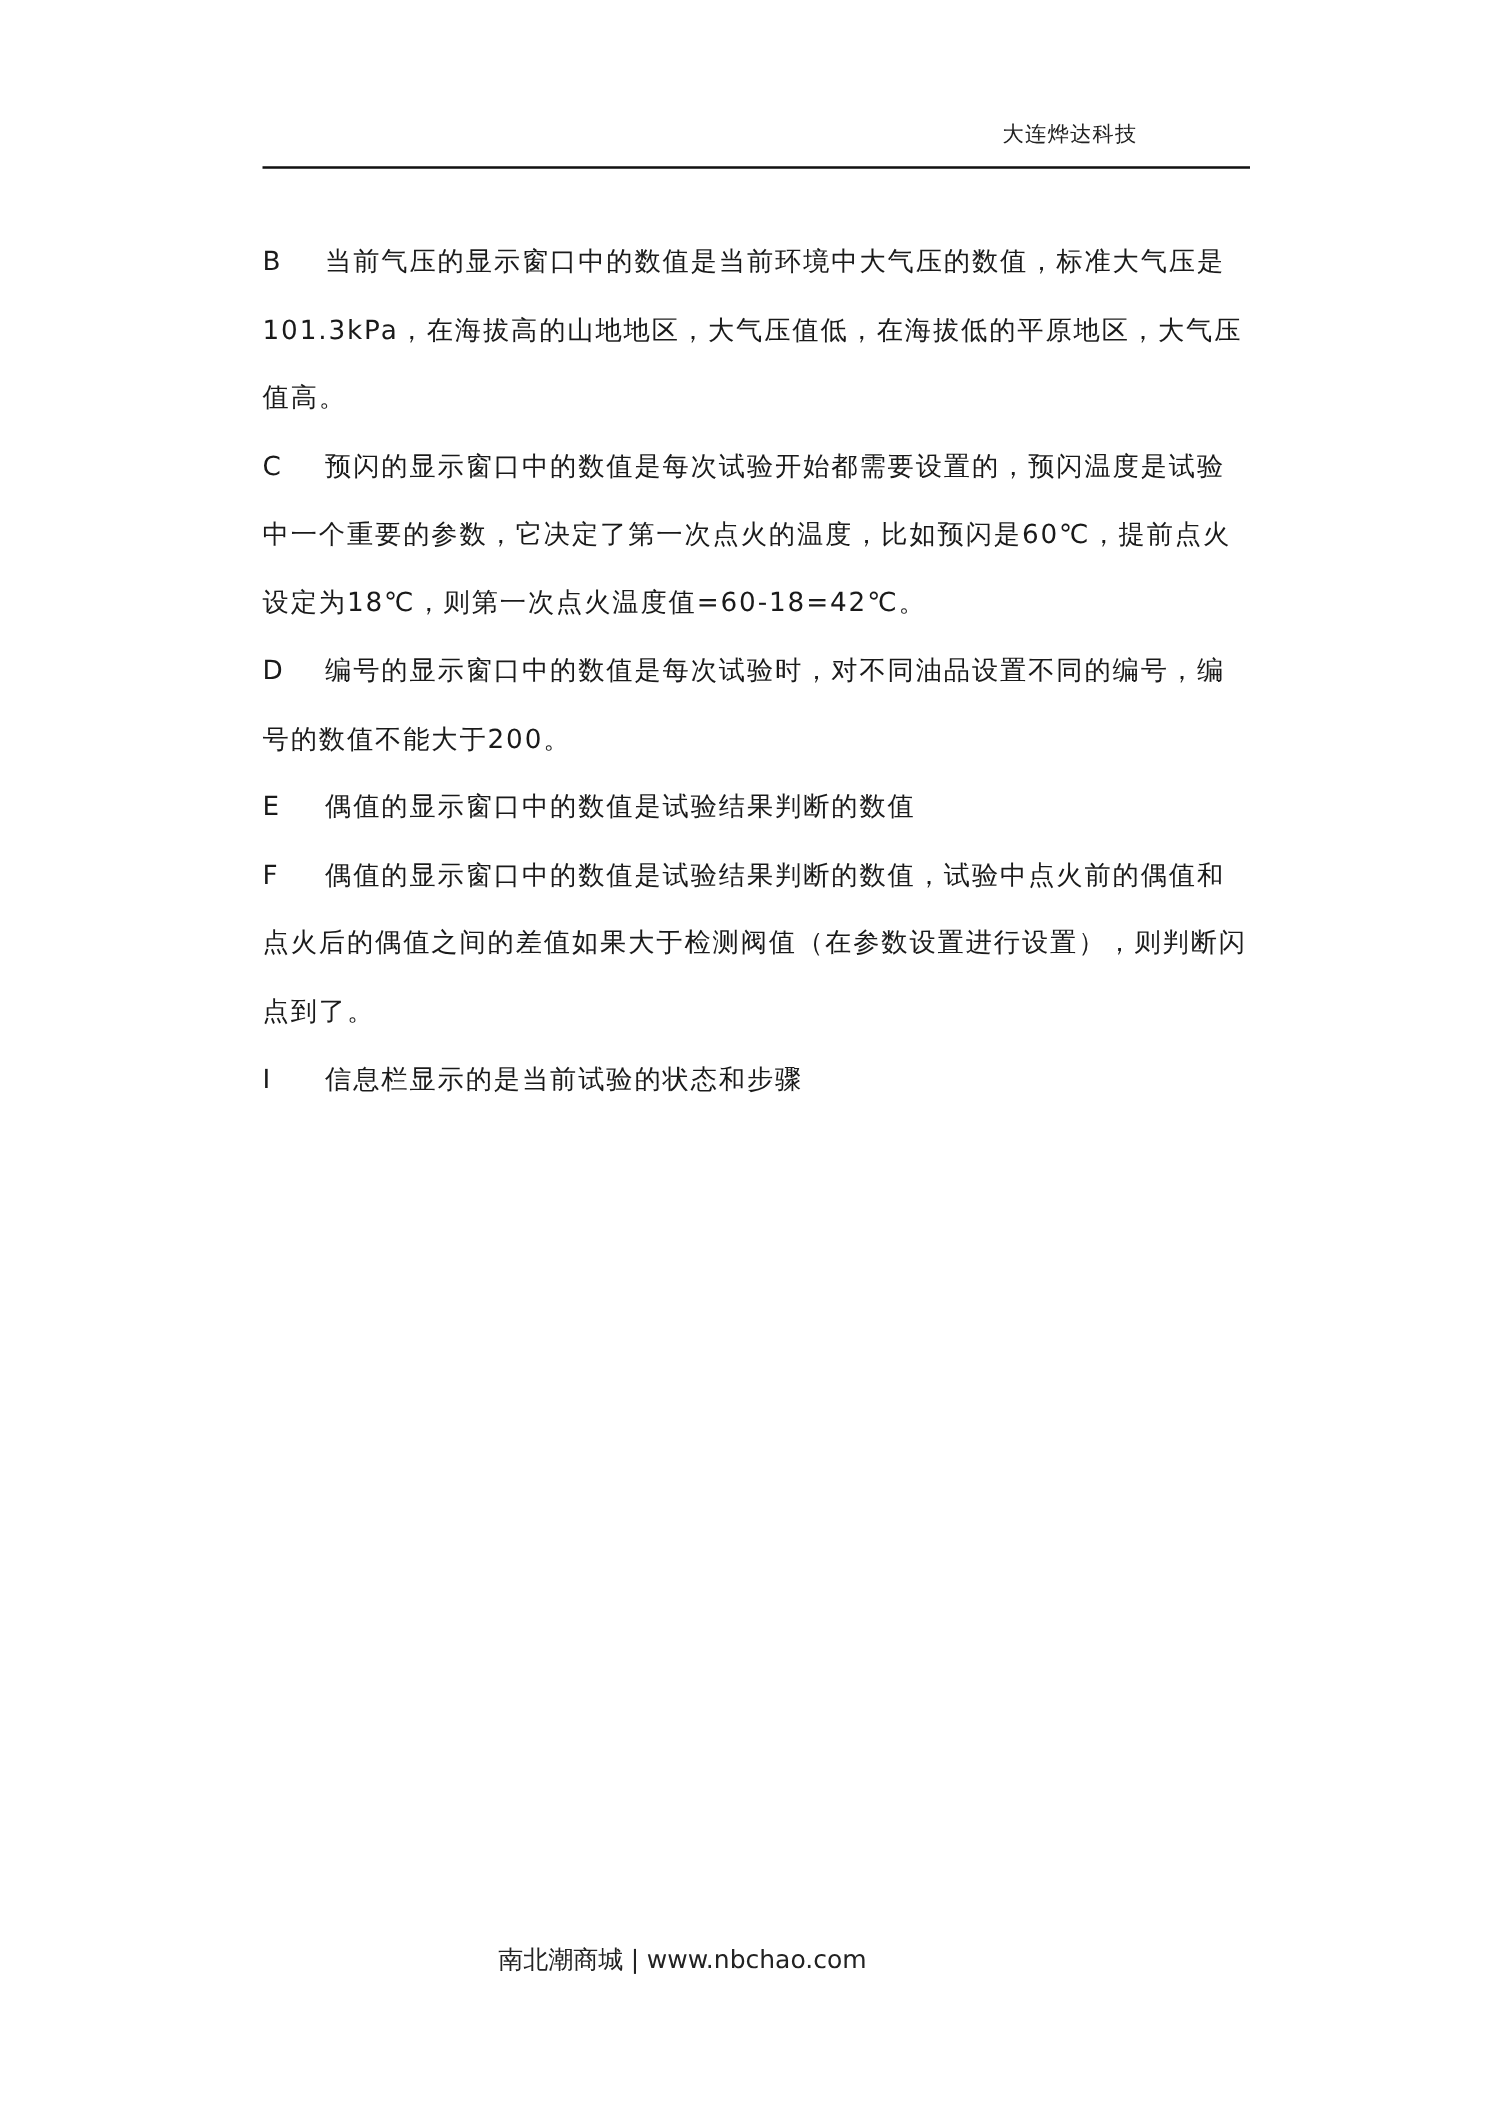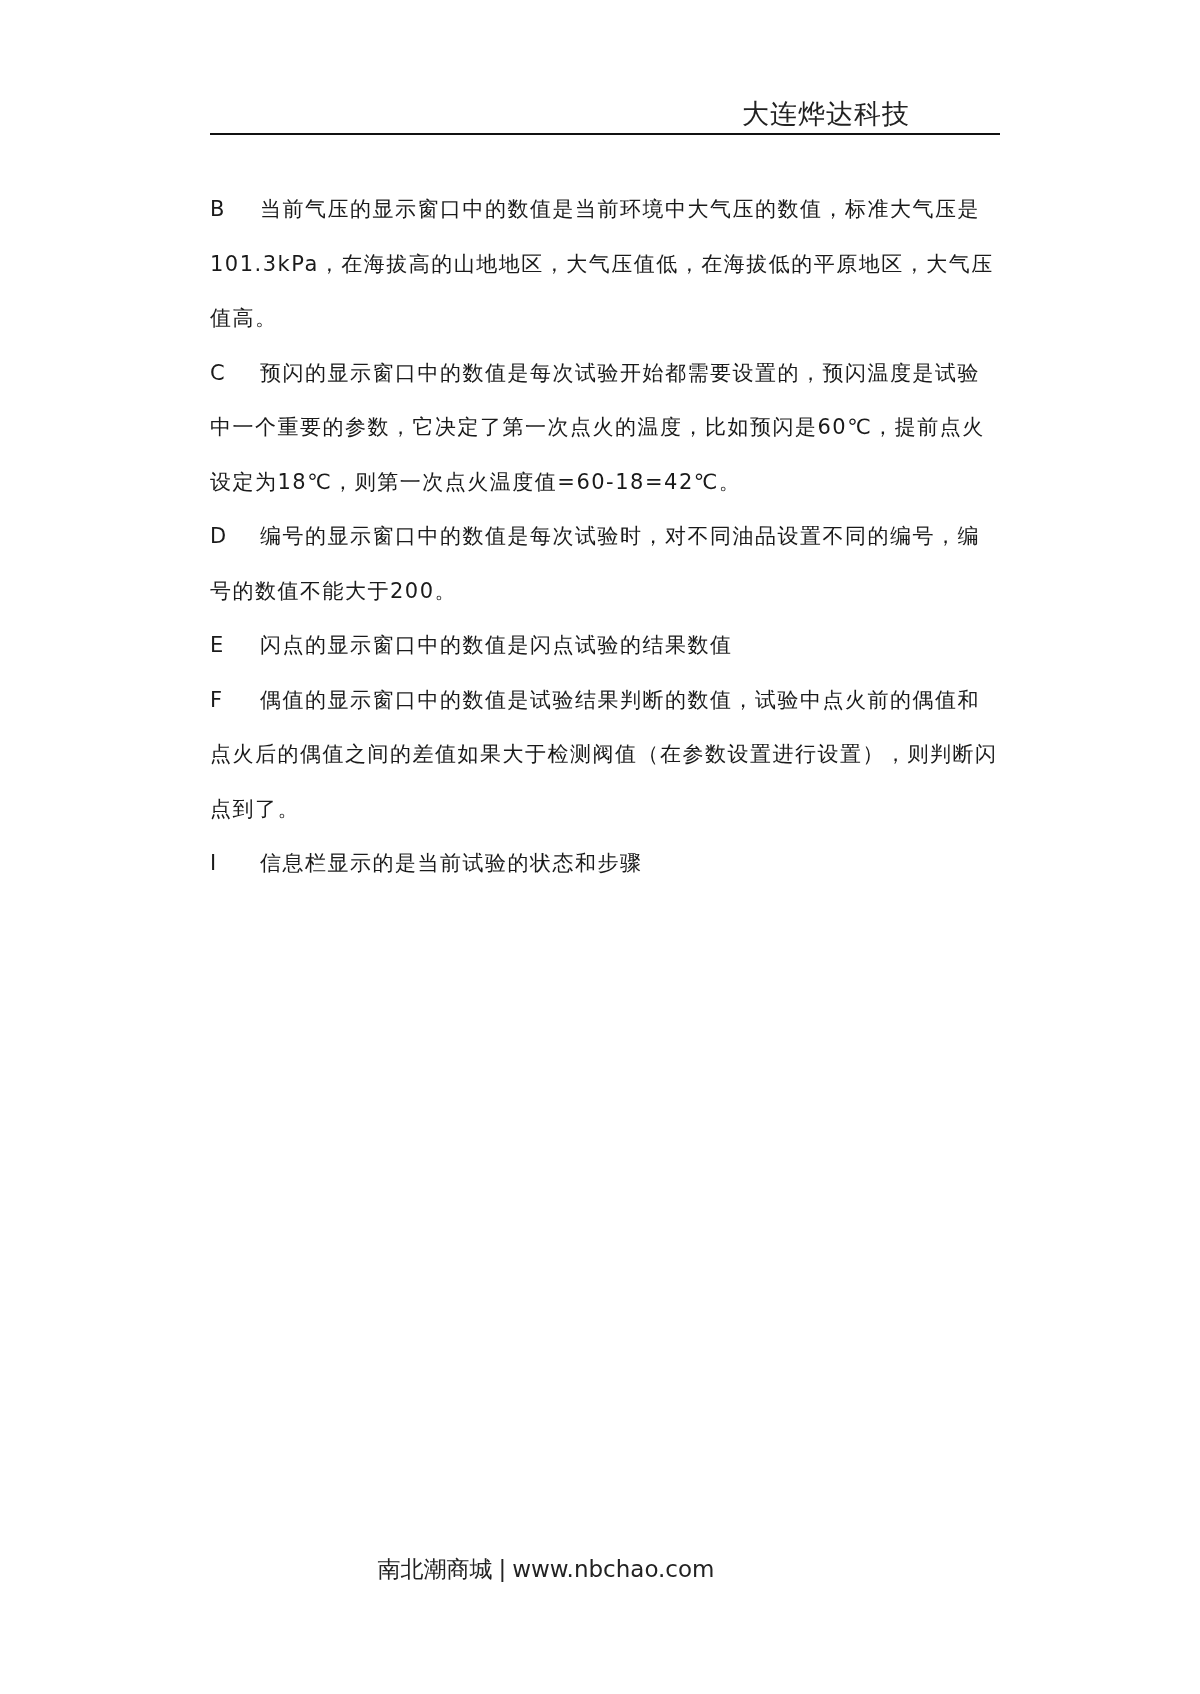--- a/index.html
+++ b/index.html
@@ -1,36 +1,36 @@
 <!DOCTYPE html>
 <html><head>
 <meta charset="utf-8">
 <style>
   html, body { margin:0; padding:0; background:#ffffff; }
   body { width:1200px; height:1694px; position:relative; overflow:hidden;
          font-family:"DejaVu Sans", "Liberation Sans", sans-serif; color:#1a1a1a; }
-  .header-title { position:absolute; top:96px; right:290px; font-size:27px; color:#222; letter-spacing:1px; }
+  .header-title { position:absolute; top:96px; right:290px; font-size:17px; color:#222; letter-spacing:1px; }
   .header-rule { position:absolute; top:133px; left:210px; width:790px; height:2px; background:#111; }
   .body { position:absolute; top:182px; left:210px; width:790px; }
   .para { font-size:21px; line-height:54.5px; margin:0; letter-spacing:1.5px; }
   .label { display:inline-block; width:50px; }
   .note { color:#e02020; }
-  .footer { position:absolute; top:1554px; left:0; width:1092px; text-align:center; font-size:23px; color:#222; }
+  .footer { position:absolute; top:1554px; left:0; width:1092px; text-align:center; font-size:20px; color:#222; }
   .footer .sep { margin:0 6px; }
 </style>
 </head>
 <body>
 
 <div class="header-title">大连烨达科技</div>
 <div class="header-rule"></div>
 
 <div class="body">
   <p class="para"><span class="label">B</span><span>当前气压的显示窗口中的数值是当前环境中大气压的数值，标准大气压是101.3kPa，在海拔高的山地地区，大气压值低，在海拔低的平原地区，大气压值高。</span></p>
   <p class="para"><span class="label">C</span><span>预闪的显示窗口中的数值是每次试验开始都需要设置的，预闪温度是试验中一个重要的参数，它决定了第一次点火的温度，比如预闪是60℃，提前点火设定为18℃，则第一次点火温度值=60-18=42℃。</span></p>
   <p class="para"><span class="label">D</span><span>编号的显示窗口中的数值是每次试验时，对不同油品设置不同的编号，编号的数值不能大于200。</span></p>
-  <p class="para"><span class="label">E</span><span>闪点的显示窗口中的数值是闪点试验的结果数值</span></p>
+  <p class="para"><span class="label">E</span><span>偶值的显示窗口中的数值是试验结果判断的数值</span></p>
   <p class="para"><span class="label">F</span><span>偶值的显示窗口中的数值是试验结果判断的数值，试验中点火前的偶值和点火后的偶值之间的差值如果大于检测阀值（在参数设置进行设置），则判断闪点到了。</span></p>
   <p class="para"><span class="label">I</span><span>信息栏显示的是当前试验的状态和步骤</span></p>
 </div>
 
 <div class="footer">
   <span>南北潮商城</span><span class="sep">|</span><span>www.nbchao.com</span>
 </div>
 
 </body></html>

